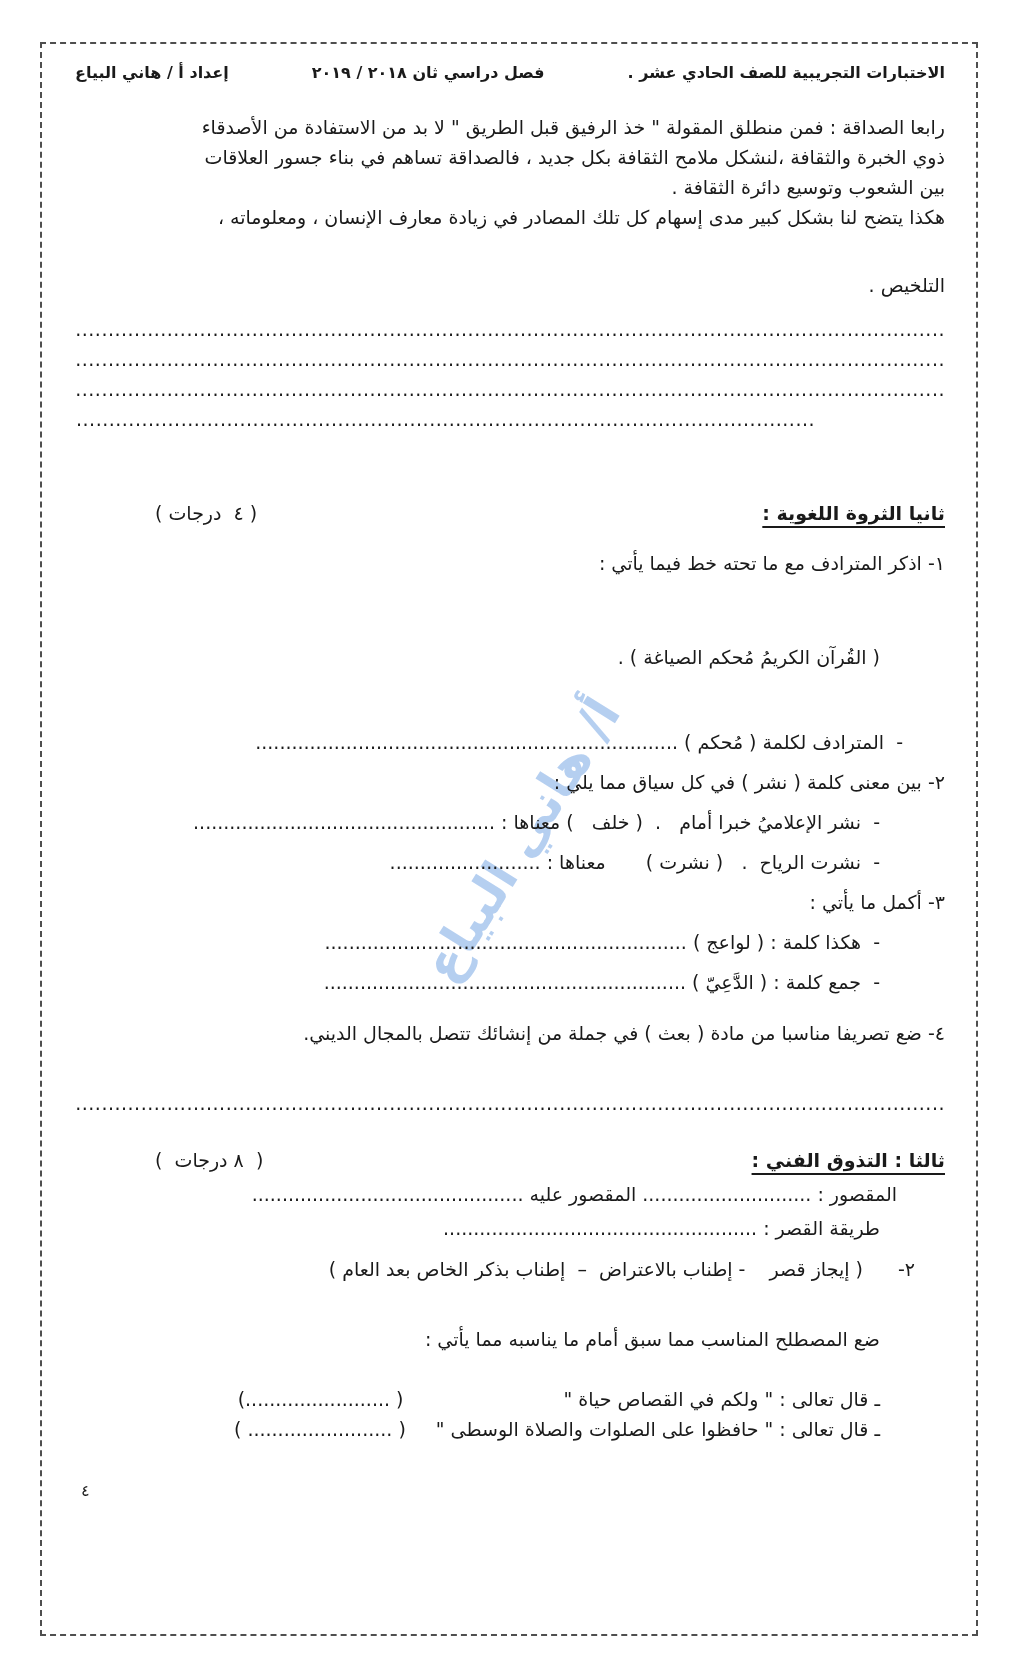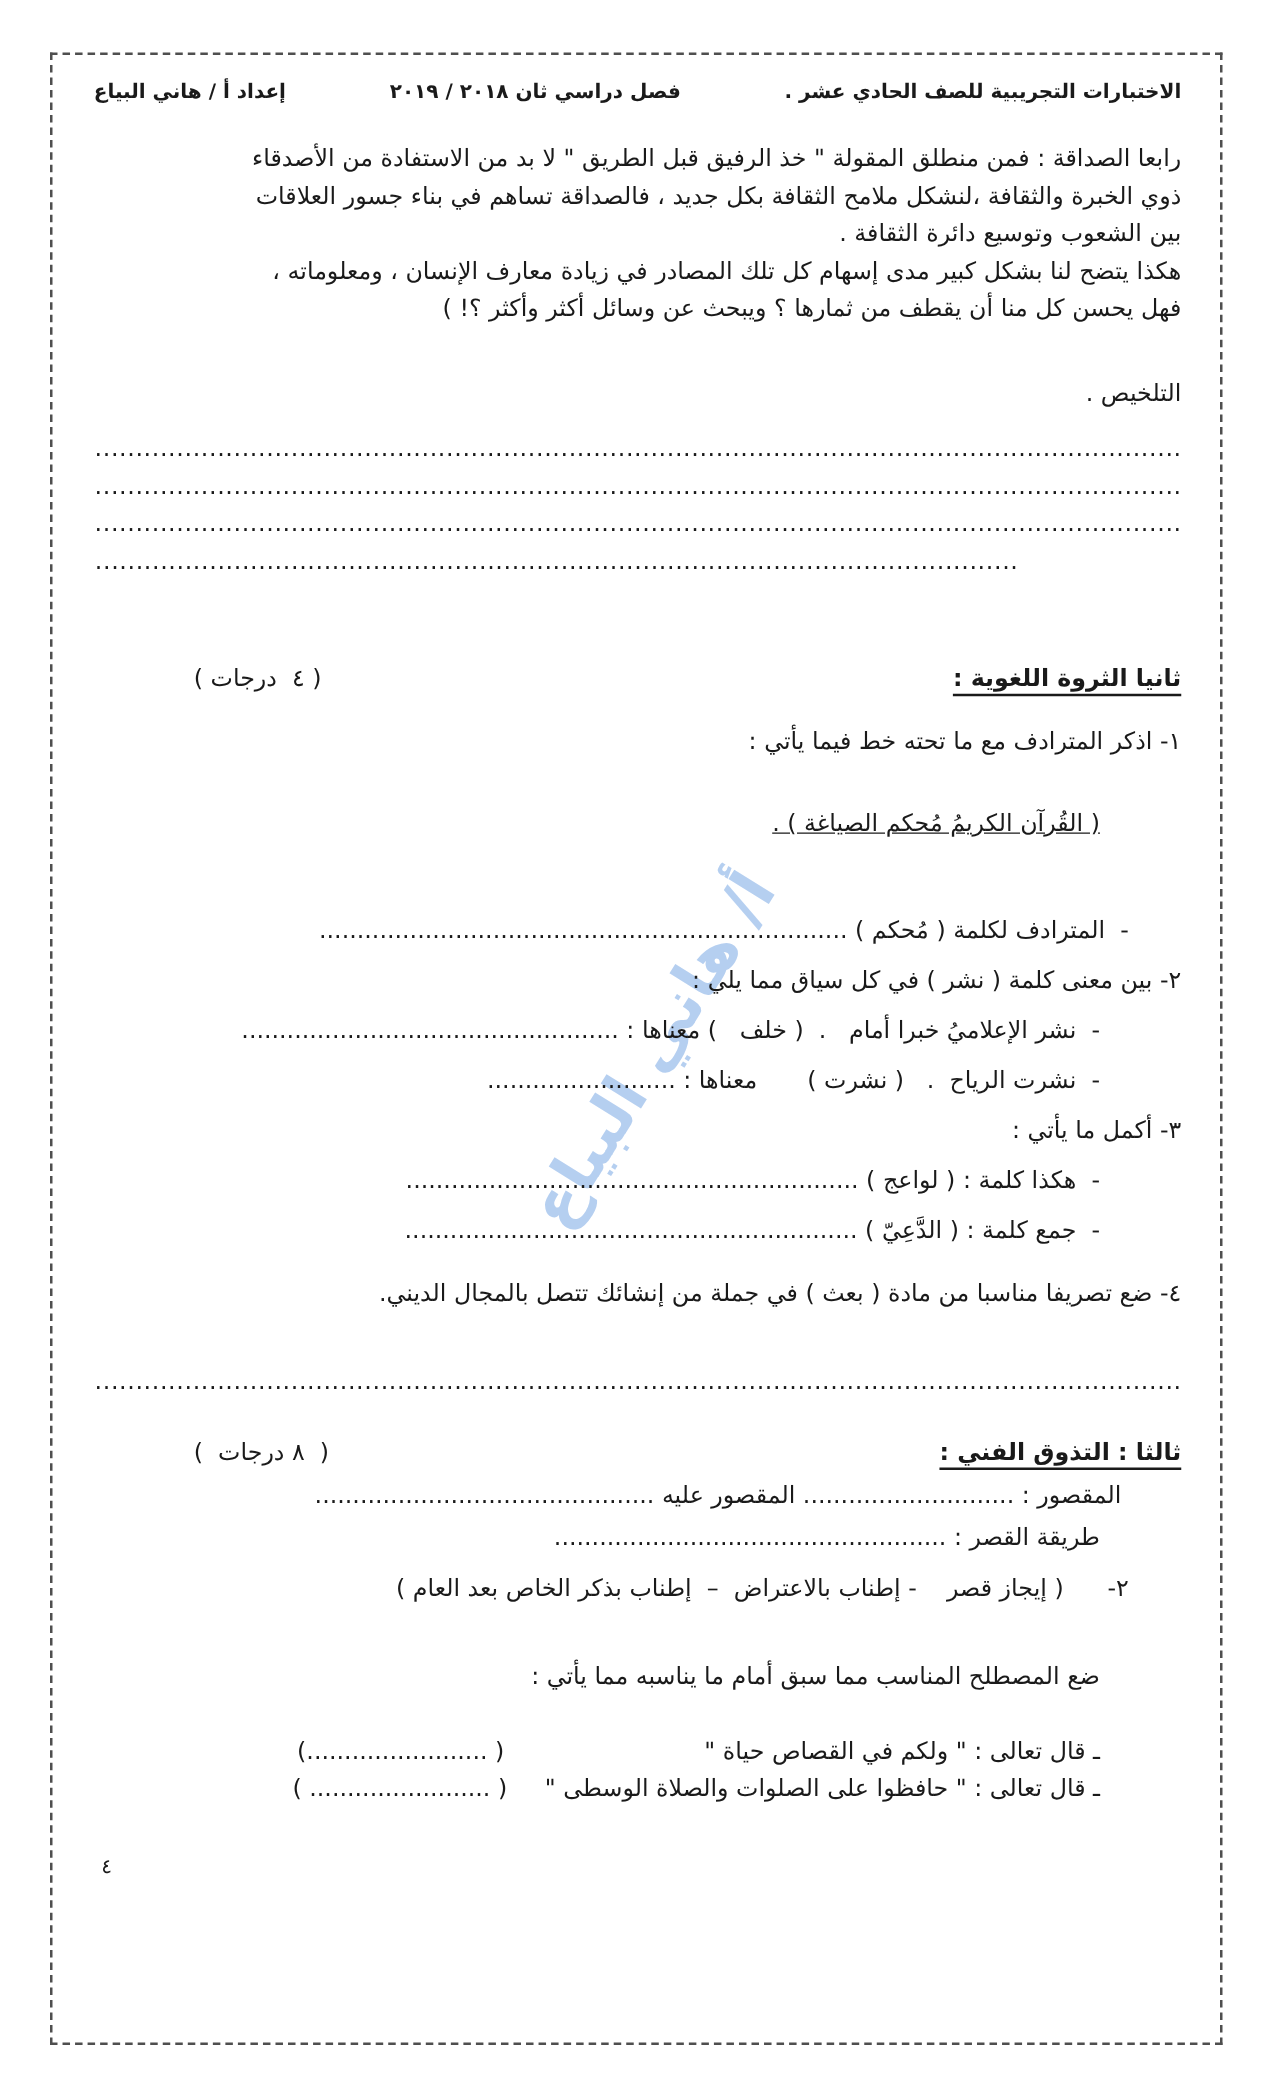--- a/index.html
+++ b/index.html
@@ -17,21 +17,21 @@
           font-weight:bold;font-size:16px;line-height:30px;margin-top:14px;white-space:nowrap;}
   .line{line-height:30px;white-space:nowrap;}
   .fill{line-height:30px;white-space:nowrap;overflow:hidden;letter-spacing:.5px;}
   .fill.short{margin-right:130px;}
   .heading-row{display:flex;justify-content:space-between;align-items:baseline;line-height:30px;}
   .underlined{text-decoration:underline;text-underline-offset:6px;text-decoration-thickness:1.5px;font-weight:bold;}
   .marks{margin-left:80px;white-space:pre;}
   .pre{white-space:pre;}
   .sp{display:inline-block;height:1px;}
   .sp30{width:30px}.sp35{width:35px}.sp40{width:40px}.sp45{width:45px}.sp160{width:160px}
-  .ind42{margin-right:42px}.ind45{margin-right:45px}.ind48{margin-right:48px}
+  .ind42{margin-right:30px}.ind45{margin-right:45px}.ind48{margin-right:48px}
   .ind65{margin-right:65px}.ind70{margin-right:42px}
   .pagenum{margin-top:32px;text-align:left;font-size:16px;line-height:30px;padding-left:6px;}
 </style>
 </head>
 <body>
 
 <div class="page">
   <div class="frame"></div>
 
   <div class="watermark" style="color: rgb(169, 199, 238);">أ/ هاني البياع</div>
@@ -42,38 +42,37 @@
       <span>الاختبارات التجريبية للصف الحادي عشر .</span>
       <span>فصل دراسي ثان ٢٠١٨ / ٢٠١٩</span>
       <span>إعداد أ / هاني البياع</span>
     </div>
 
     <div style="margin-top:24px;">
       <div class="line">رابعا الصداقة : فمن منطلق المقولة " خذ الرفيق قبل الطريق " لا بد من الاستفادة من الأصدقاء</div>
       <div class="line">ذوي الخبرة والثقافة ،لنشكل ملامح الثقافة بكل جديد ، فالصداقة تساهم في بناء جسور العلاقات</div>
       <div class="line">بين الشعوب وتوسيع دائرة الثقافة .</div>
       <div class="line">هكذا يتضح لنا بشكل كبير مدى إسهام كل تلك المصادر في زيادة معارف الإنسان ، ومعلوماته ،</div>
-      <div class="line">فهل يحسن كل منا أن يقطف من ثمارها ؟ ويبحث عن وسائل أكثر وأكثر ؟! )</div>
     </div>
 
     <div class="line" style="margin-top:38px;">التلخيص .</div>
 
     <div class="fill" style="margin-top:14px;">............................................................................................................................................</div>
     <div class="fill">............................................................................................................................................</div>
     <div class="fill">............................................................................................................................................</div>
     <div class="fill short">....................................................................................................................</div>
 
     <div class="heading-row" style="margin-top:64px;">
       <span class="underlined">ثانيا الثروة اللغوية :</span>
       <span class="marks">( ٤  درجات )</span>
     </div>
 
     <div class="line" style="margin-top:20px;">١- اذكر المترادف مع ما تحته خط فيما يأتي :</div>
 
-    <div class="line ind65" style="margin-top:36px;text-decoration:underline;">( القُرآن الكريمُ مُحكم الصياغة ) .</div>
+    <div class="line ind65" style="margin-top:64px;">( القُرآن الكريمُ مُحكم الصياغة ) .</div>
 
     <div class="line ind70" style="margin-top:55px;">
       <span class="pre">-  المترادف لكلمة ( مُحكم ) </span><span>......................................................................</span>
     </div>
 
     <div class="line" style="margin-top:10px;">٢- بين معنى كلمة ( نشر  ) في كل سياق  مما يلي :</div>
 
     <div class="line ind65" style="margin-top:10px;">
       <span class="pre">-  نشر الإعلاميُ خبرا أمام   .  ( خلف   ) معناها : </span><span>..................................................</span>
     </div>

